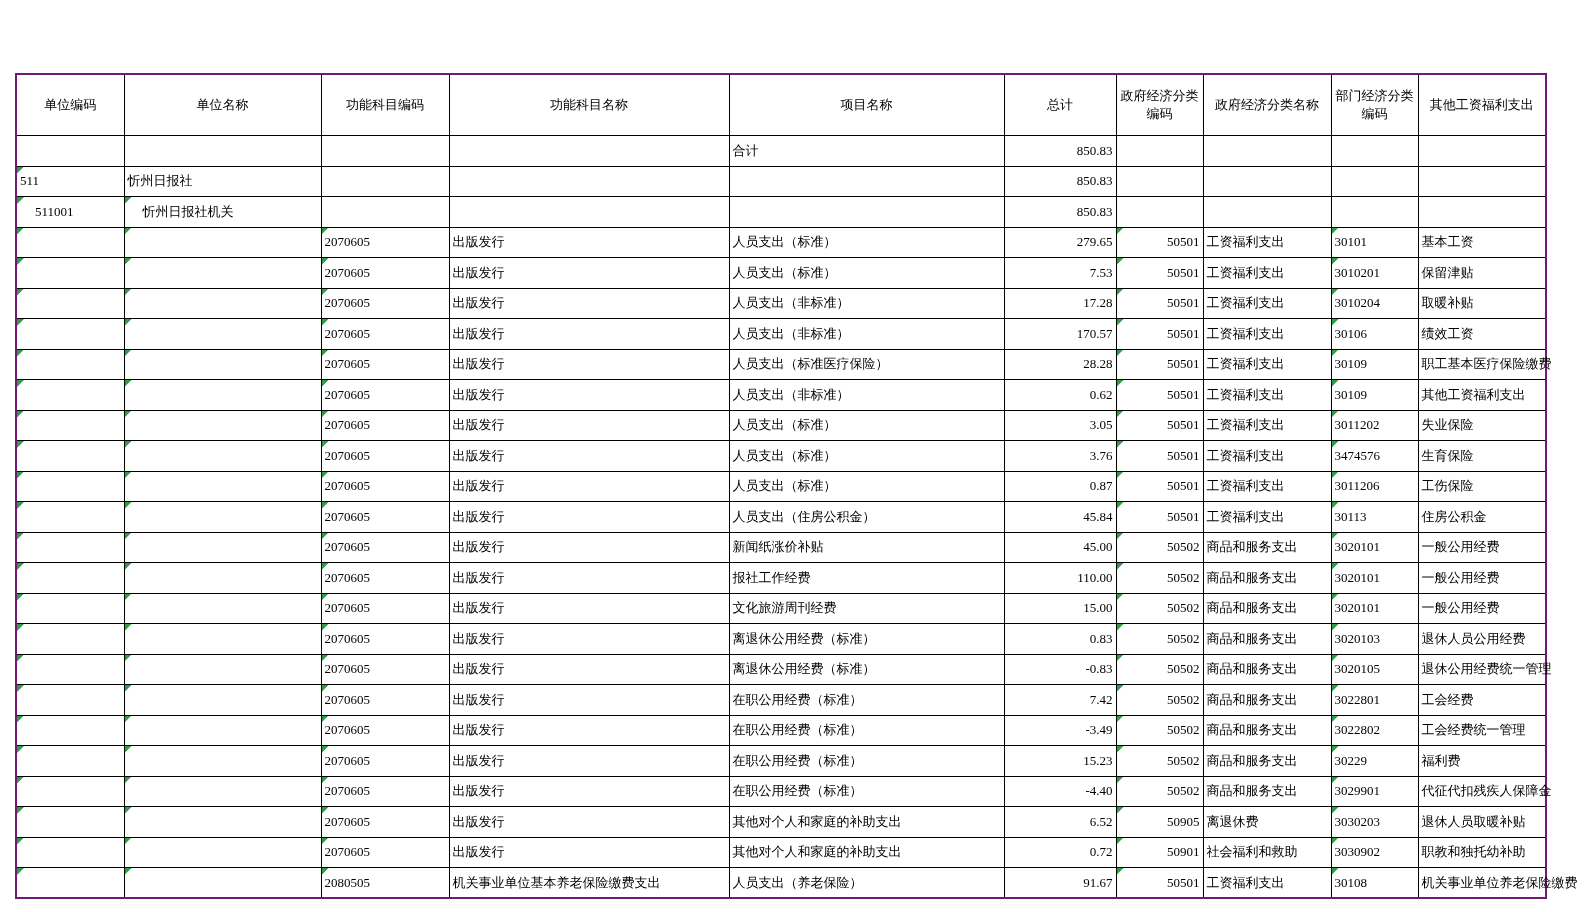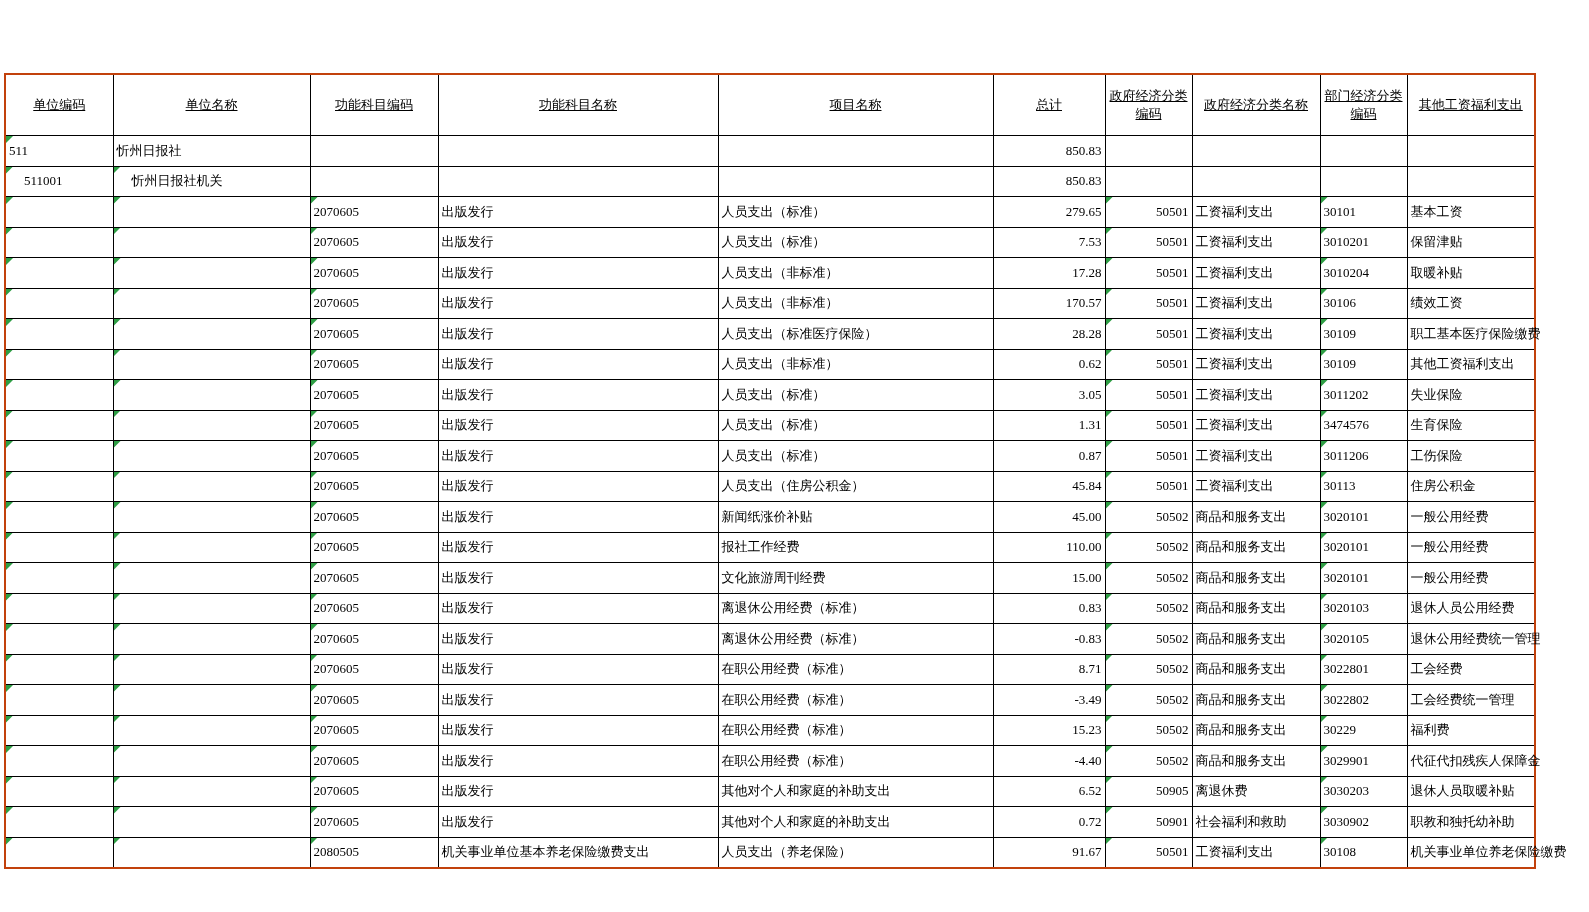--- a/index.html
+++ b/index.html
@@ -1,22 +1,22 @@
 <!DOCTYPE html>
 <html><head>
 <meta charset="utf-8">
 <style>
   html,body{margin:0;padding:0;background:#ffffff;}
   .sheet{position:relative;width:1589px;height:912px;background:#ffffff;overflow:hidden;
          font-family:"Liberation Serif","DejaVu Serif",serif;color:#000;}
   .title{position:absolute;left:0;top:20px;width:1530px;text-align:center;
          font-size:22px;font-weight:bold;letter-spacing:2px;
          font-family:"Liberation Serif","DejaVu Serif",serif;}
-  table.grid{position:absolute;left:4px;top:73px;width:1530px;table-layout:fixed;
-         border-collapse:collapse;border:2px solid #c2410c;text-decoration:underline;}
+  table.grid{position:absolute;left:15px;top:73px;width:1530px;table-layout:fixed;
+         border-collapse:collapse;border:2px solid #701a75;}
   table.grid th,table.grid td{border:1px solid #000;position:relative;overflow:visible;
          white-space:nowrap;font-size:13px;font-weight:normal;padding:0 3px;
          vertical-align:middle;background:#fff;}
   table.grid th{text-align:center;white-space:pre-line;height:60px;line-height:1.35;}
   table.grid tbody tr{height:30.5px;}
   td.num{text-align:right;padding-right:5px;}
   td.left{text-align:left;}
   td.indent span.txt{padding-left:15px;}
   .tri{position:absolute;left:0;top:0;width:7px;height:7px;
        clip-path:polygon(0 0,100% 0,0 100%);}
@@ -51,20 +51,32 @@
         <th>政府经济分类
 编码</th>
         <th>政府经济分类名称</th>
         <th>部门经济分类
 编码</th>
         <th>其他工资福利支出</th>
       </tr>
     </thead>
     <tbody>
         <tr>
+          <td class="left"><span class="txt"></span></td>
+          <td class="left"><span class="txt"></span></td>
+          <td class="left"><span class="txt"></span></td>
+          <td class="left"><span class="txt"></span></td>
+          <td class="left"><span class="txt">合计</span></td>
+          <td class="num"><span class="txt">850.83</span></td>
+          <td class="num"><span class="txt"></span></td>
+          <td class="left"><span class="txt"></span></td>
+          <td class="left"><span class="txt"></span></td>
+          <td class="left"><span class="txt"></span></td>
+        </tr>
+        <tr>
           <td class="left"><span class="tri" style="background: rgb(46, 158, 68);"></span><span class="txt">511</span></td>
           <td class="left"><span class="txt">忻州日报社</span></td>
           <td class="left"><span class="txt"></span></td>
           <td class="left"><span class="txt"></span></td>
           <td class="left"><span class="txt"></span></td>
           <td class="num"><span class="txt">850.83</span></td>
           <td class="num"><span class="txt"></span></td>
           <td class="left"><span class="txt"></span></td>
           <td class="left"><span class="txt"></span></td>
           <td class="left"><span class="txt"></span></td>
@@ -164,21 +176,21 @@
           <td class="left"><span class="txt">工资福利支出</span></td>
           <td class="left"><span class="tri" style="background: rgb(46, 158, 68);"></span><span class="txt">3011202</span></td>
           <td class="left"><span class="txt">失业保险</span></td>
         </tr>
         <tr>
           <td class="left"><span class="tri" style="background: rgb(46, 158, 68);"></span><span class="txt"></span></td>
           <td class="left"><span class="tri" style="background: rgb(46, 158, 68);"></span><span class="txt"></span></td>
           <td class="left"><span class="tri" style="background: rgb(46, 158, 68);"></span><span class="txt">2070605</span></td>
           <td class="left"><span class="txt">出版发行</span></td>
           <td class="left"><span class="txt">人员支出（标准）</span></td>
-          <td class="num"><span class="txt">1.31</span></td>
+          <td class="num"><span class="txt">3.76</span></td>
           <td class="num"><span class="tri" style="background: rgb(46, 158, 68);"></span><span class="txt">50501</span></td>
           <td class="left"><span class="txt">工资福利支出</span></td>
           <td class="left"><span class="tri" style="background: rgb(46, 158, 68);"></span><span class="txt">3474576</span></td>
           <td class="left"><span class="txt">生育保险</span></td>
         </tr>
         <tr>
           <td class="left"><span class="tri" style="background: rgb(46, 158, 68);"></span><span class="txt"></span></td>
           <td class="left"><span class="tri" style="background: rgb(46, 158, 68);"></span><span class="txt"></span></td>
           <td class="left"><span class="tri" style="background: rgb(46, 158, 68);"></span><span class="txt">2070605</span></td>
           <td class="left"><span class="txt">出版发行</span></td>
@@ -260,21 +272,21 @@
           <td class="left"><span class="txt">商品和服务支出</span></td>
           <td class="left"><span class="tri" style="background: rgb(46, 158, 68);"></span><span class="txt">3020105</span></td>
           <td class="left"><span class="txt">退休公用经费统一管理</span></td>
         </tr>
         <tr>
           <td class="left"><span class="tri" style="background: rgb(46, 158, 68);"></span><span class="txt"></span></td>
           <td class="left"><span class="tri" style="background: rgb(46, 158, 68);"></span><span class="txt"></span></td>
           <td class="left"><span class="tri" style="background: rgb(46, 158, 68);"></span><span class="txt">2070605</span></td>
           <td class="left"><span class="txt">出版发行</span></td>
           <td class="left"><span class="txt">在职公用经费（标准）</span></td>
-          <td class="num"><span class="txt">8.71</span></td>
+          <td class="num"><span class="txt">7.42</span></td>
           <td class="num"><span class="tri" style="background: rgb(46, 158, 68);"></span><span class="txt">50502</span></td>
           <td class="left"><span class="txt">商品和服务支出</span></td>
           <td class="left"><span class="tri" style="background: rgb(46, 158, 68);"></span><span class="txt">3022801</span></td>
           <td class="left"><span class="txt">工会经费</span></td>
         </tr>
         <tr>
           <td class="left"><span class="tri" style="background: rgb(46, 158, 68);"></span><span class="txt"></span></td>
           <td class="left"><span class="tri" style="background: rgb(46, 158, 68);"></span><span class="txt"></span></td>
           <td class="left"><span class="tri" style="background: rgb(46, 158, 68);"></span><span class="txt">2070605</span></td>
           <td class="left"><span class="txt">出版发行</span></td>

